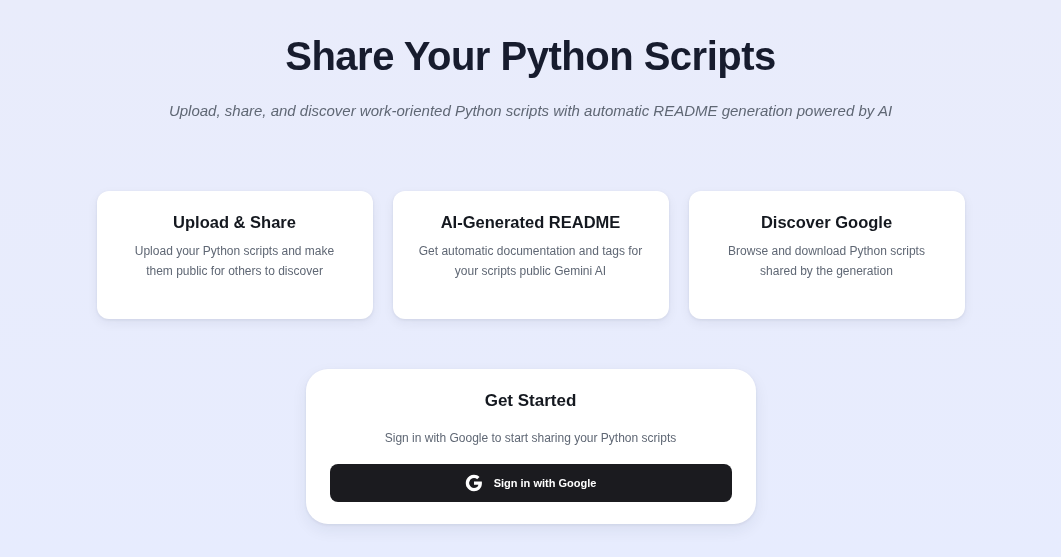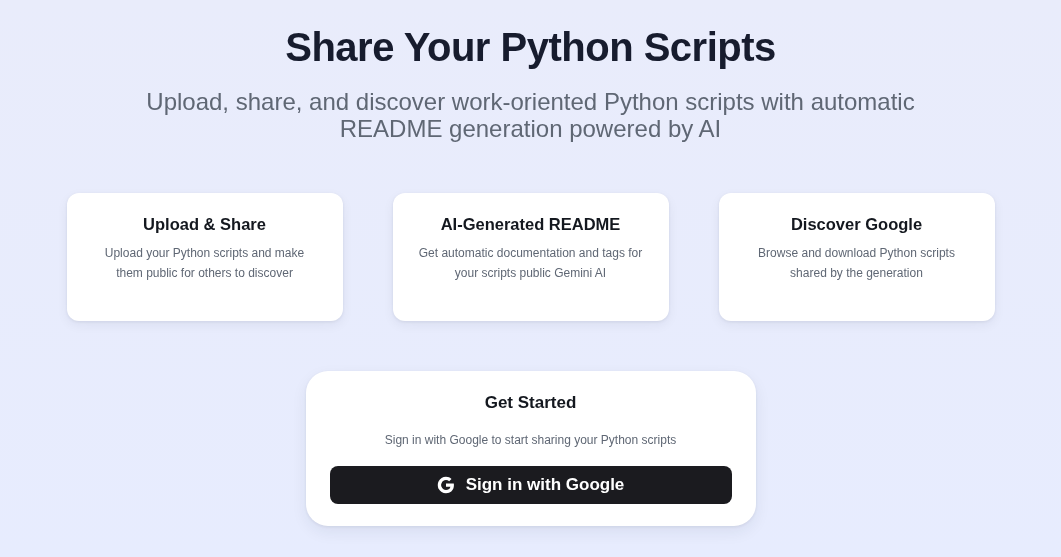--- a/index.html
+++ b/index.html
@@ -18,40 +18,41 @@
     height: 557px;
     overflow: hidden;
     font-family: "Liberation Sans", "DejaVu Sans", sans-serif;
     background: linear-gradient(180deg, #e9ecfb 0%, #e7ecfe 100%);
   }
   .hero {
     padding-top: 20px;
     text-align: center;
   }
   .page-title {
-    margin: 3px;
+    margin: 12px;
     font-size: 40px;
     font-weight: 700;
     line-height: 1.2;
     color: var(--heading-text);
     letter-spacing: -0.5px;
   }
   .page-subtitle {
     margin: 17px auto 0;
     max-width: 860px;
-    font-size: 24px;
+    font-size: 15px;
     line-height: 27px;
     color: var(--body-text);
     font-weight: 400;
+    font-style: italic;
   }
   .features {
     display: flex;
     justify-content: center;
-    gap: 50px;
-    margin-top: 51px;
+    gap: 20px;
+    margin-top: 67px;
   }
   .feature-card {
     width: 276px;
     height: 128px;
     background: var(--card-background);
     border-radius: 12px;
     box-shadow: 0 1px 3px rgba(30, 41, 59, 0.08), 0 4px 12px rgba(30, 41, 59, 0.06);
     padding: 22px 24px;
     text-align: center;
   }
@@ -90,21 +91,21 @@
   }
   .google-btn {
     margin-top: 19px;
     width: 100%;
     height: 38px;
     border: none;
     border-radius: 8px;
     background: var(--button-background);
     color: var(--button-text);
     font-family: inherit;
-    font-size: 17px;
+    font-size: 11px;
     font-weight: 700;
     display: flex;
     align-items: center;
     justify-content: center;
     gap: 11px;
     cursor: pointer;
   }
   .g-icon { width: 18px; height: 18px; display: inline-block; flex: 0 0 auto; }
 </style>
 </head>

